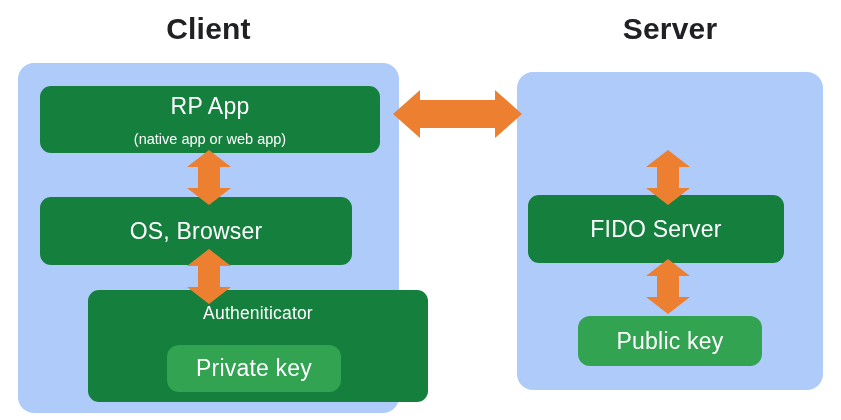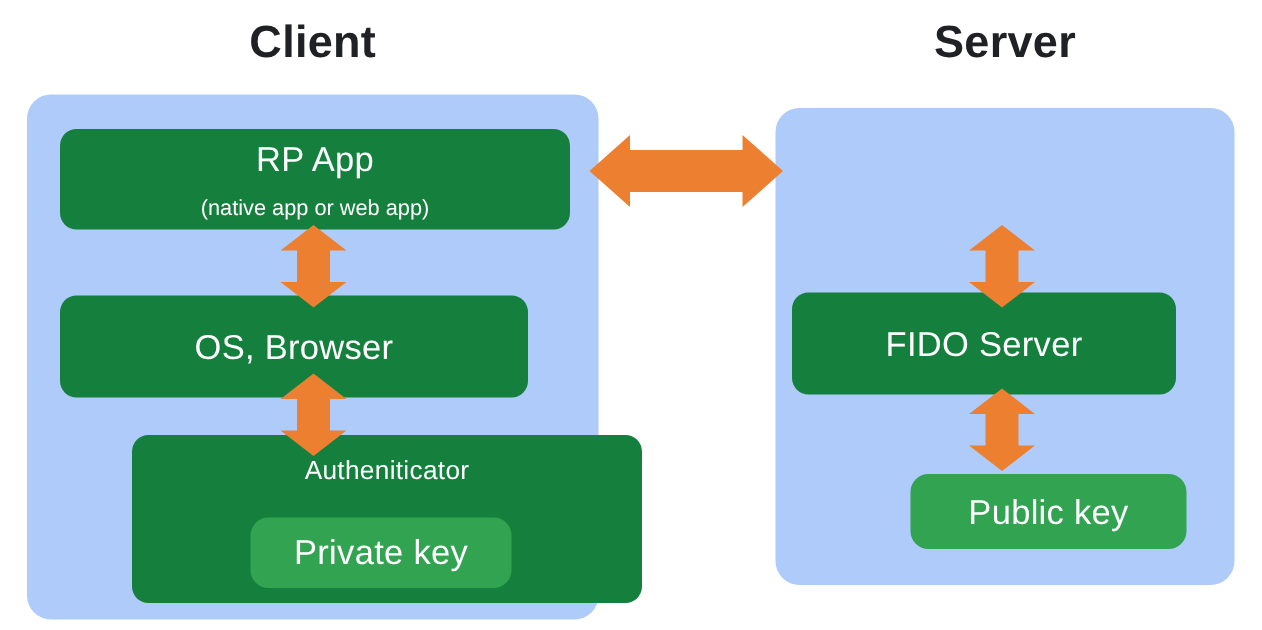--- a/index.html
+++ b/index.html
@@ -63,21 +63,21 @@
     border-radius: 12px;
     color: #ffffff;
     display: flex;
     align-items: center;
     justify-content: center;
     font-size: 23px;
     font-weight: 500;
     letter-spacing: 0.2px;
   }
   #private-key-box { left: 123px; top: 345px; width: 174px; height: 47px; margin-left: 44px; }
-  #public-key-box  { left: 578px; top: 316px; width: 184px; height: 50px; margin-left: 29px; }
+  #public-key-box  { left: 578px; top: 316px; width: 184px; height: 50px; }
 
   .arrow { position: absolute; }
   .arrow svg { display: block; }
   .arrow polygon { fill: #ec8030; }
 
   #arrow-client-1 { left: 187px; top: 150px; }
   #arrow-client-2 { left: 187px; top: 249px; }
   #arrow-server-1 { left: 646px; top: 150px; }
   #arrow-server-2 { left: 646px; top: 259px; }
   #arrow-horizontal { left: 393px; top: 90px; }

